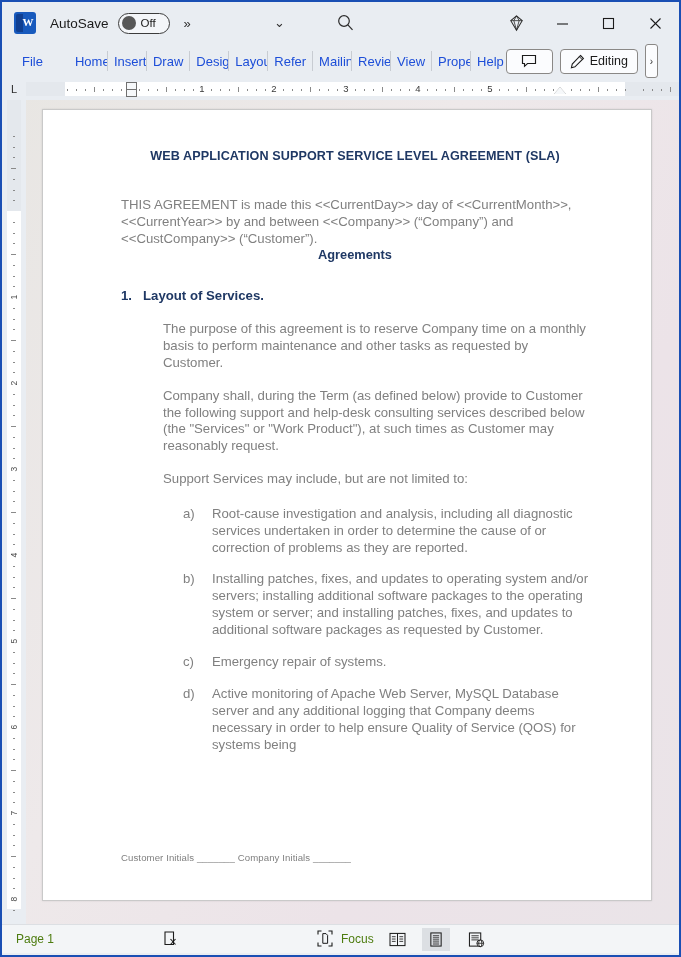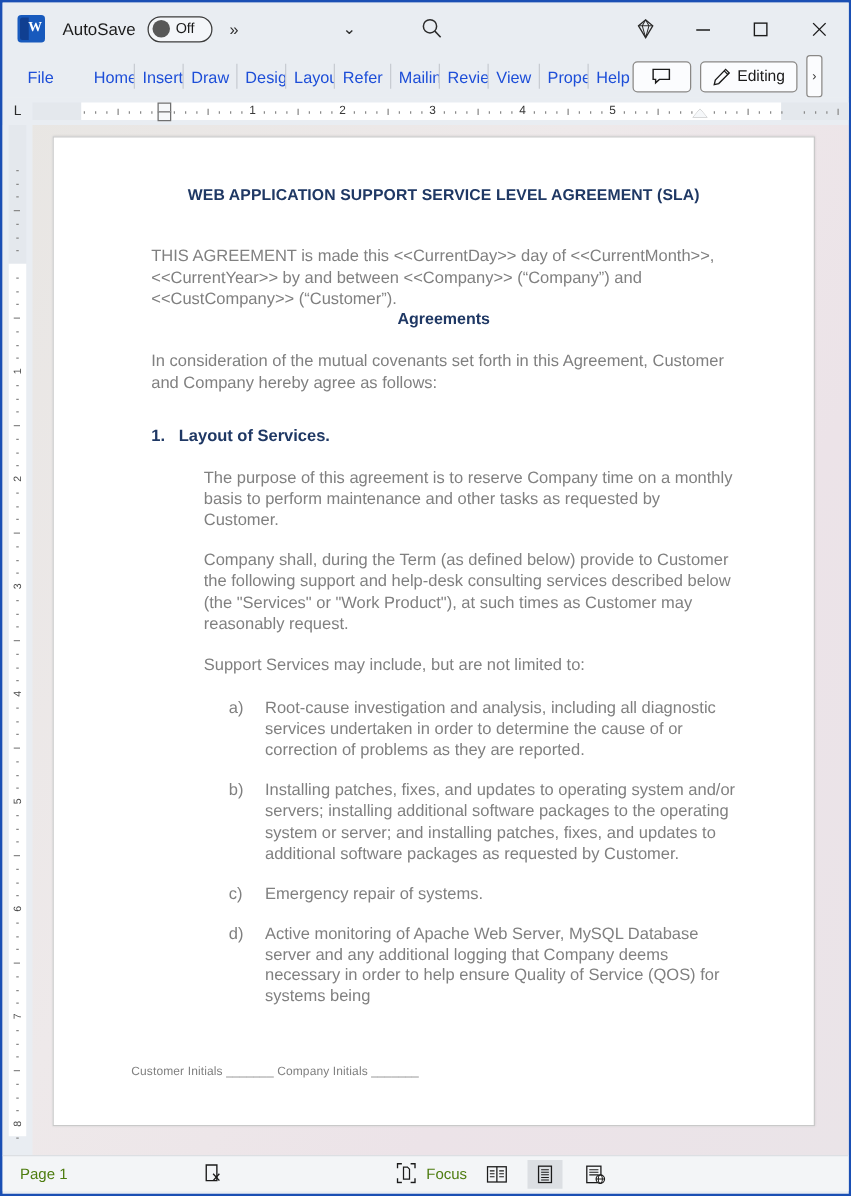--- a/index.html
+++ b/index.html
@@ -277,21 +277,21 @@
     margin-top: 15px;
     font-size: 13.2px;
     color: #808080;
     line-height: 16.9px;
   }
   .li:first-child { margin-top: 0; }
   .li .marker { width: 29px; flex: 0 0 29px; }
   .li .txt { flex: 1; }
   .initials {
     position: absolute;
-    left: 62px; bottom: 37px;
+    left: 78px; bottom: 37px;
     font-size: 9.6px;
     color: #808080;
     letter-spacing: 0.1px;
   }
 
   
   .statusbar {
     position: relative;
     height: 29px;
     background: #f3f5f7;
@@ -567,21 +567,20 @@
 
     <div class="page">
       <div class="page-inner">
 
         <div class="doc-title">WEB APPLICATION SUPPORT SERVICE LEVEL AGREEMENT (SLA)</div>
 
         <div class="para" style="margin-top:34px;">THIS AGREEMENT is made this &lt;&lt;CurrentDay&gt;&gt; day of &lt;&lt;CurrentMonth&gt;&gt;, &lt;&lt;CurrentYear&gt;&gt; by and between &lt;&lt;Company&gt;&gt; (“Company”) and &lt;&lt;CustCompany&gt;&gt; (“Customer”).</div>
 
         <div class="sec-heading">Agreements</div>
 
-        <div class="para" style="margin-top:19px;">In consideration of the mutual covenants set forth in this Agreement, Customer and Company hereby agree as follows:</div>
 
         <div class="numbered">
           <span class="marker">1.</span>
           <span>Layout of Services.</span>
         </div>
 
         <div class="indent-block">
           <div class="para" style="margin-top:18px;">The purpose of this agreement is to reserve Company time on a monthly basis to perform maintenance and other tasks as requested by Customer.</div>
           <div class="para">Company shall, during the Term (as defined below) provide to Customer the following support and help-desk consulting services described below (the "Services" or "Work Product"), at such times as Customer may reasonably request.</div>
           <div class="para">Support Services may include, but are not limited to:</div>

